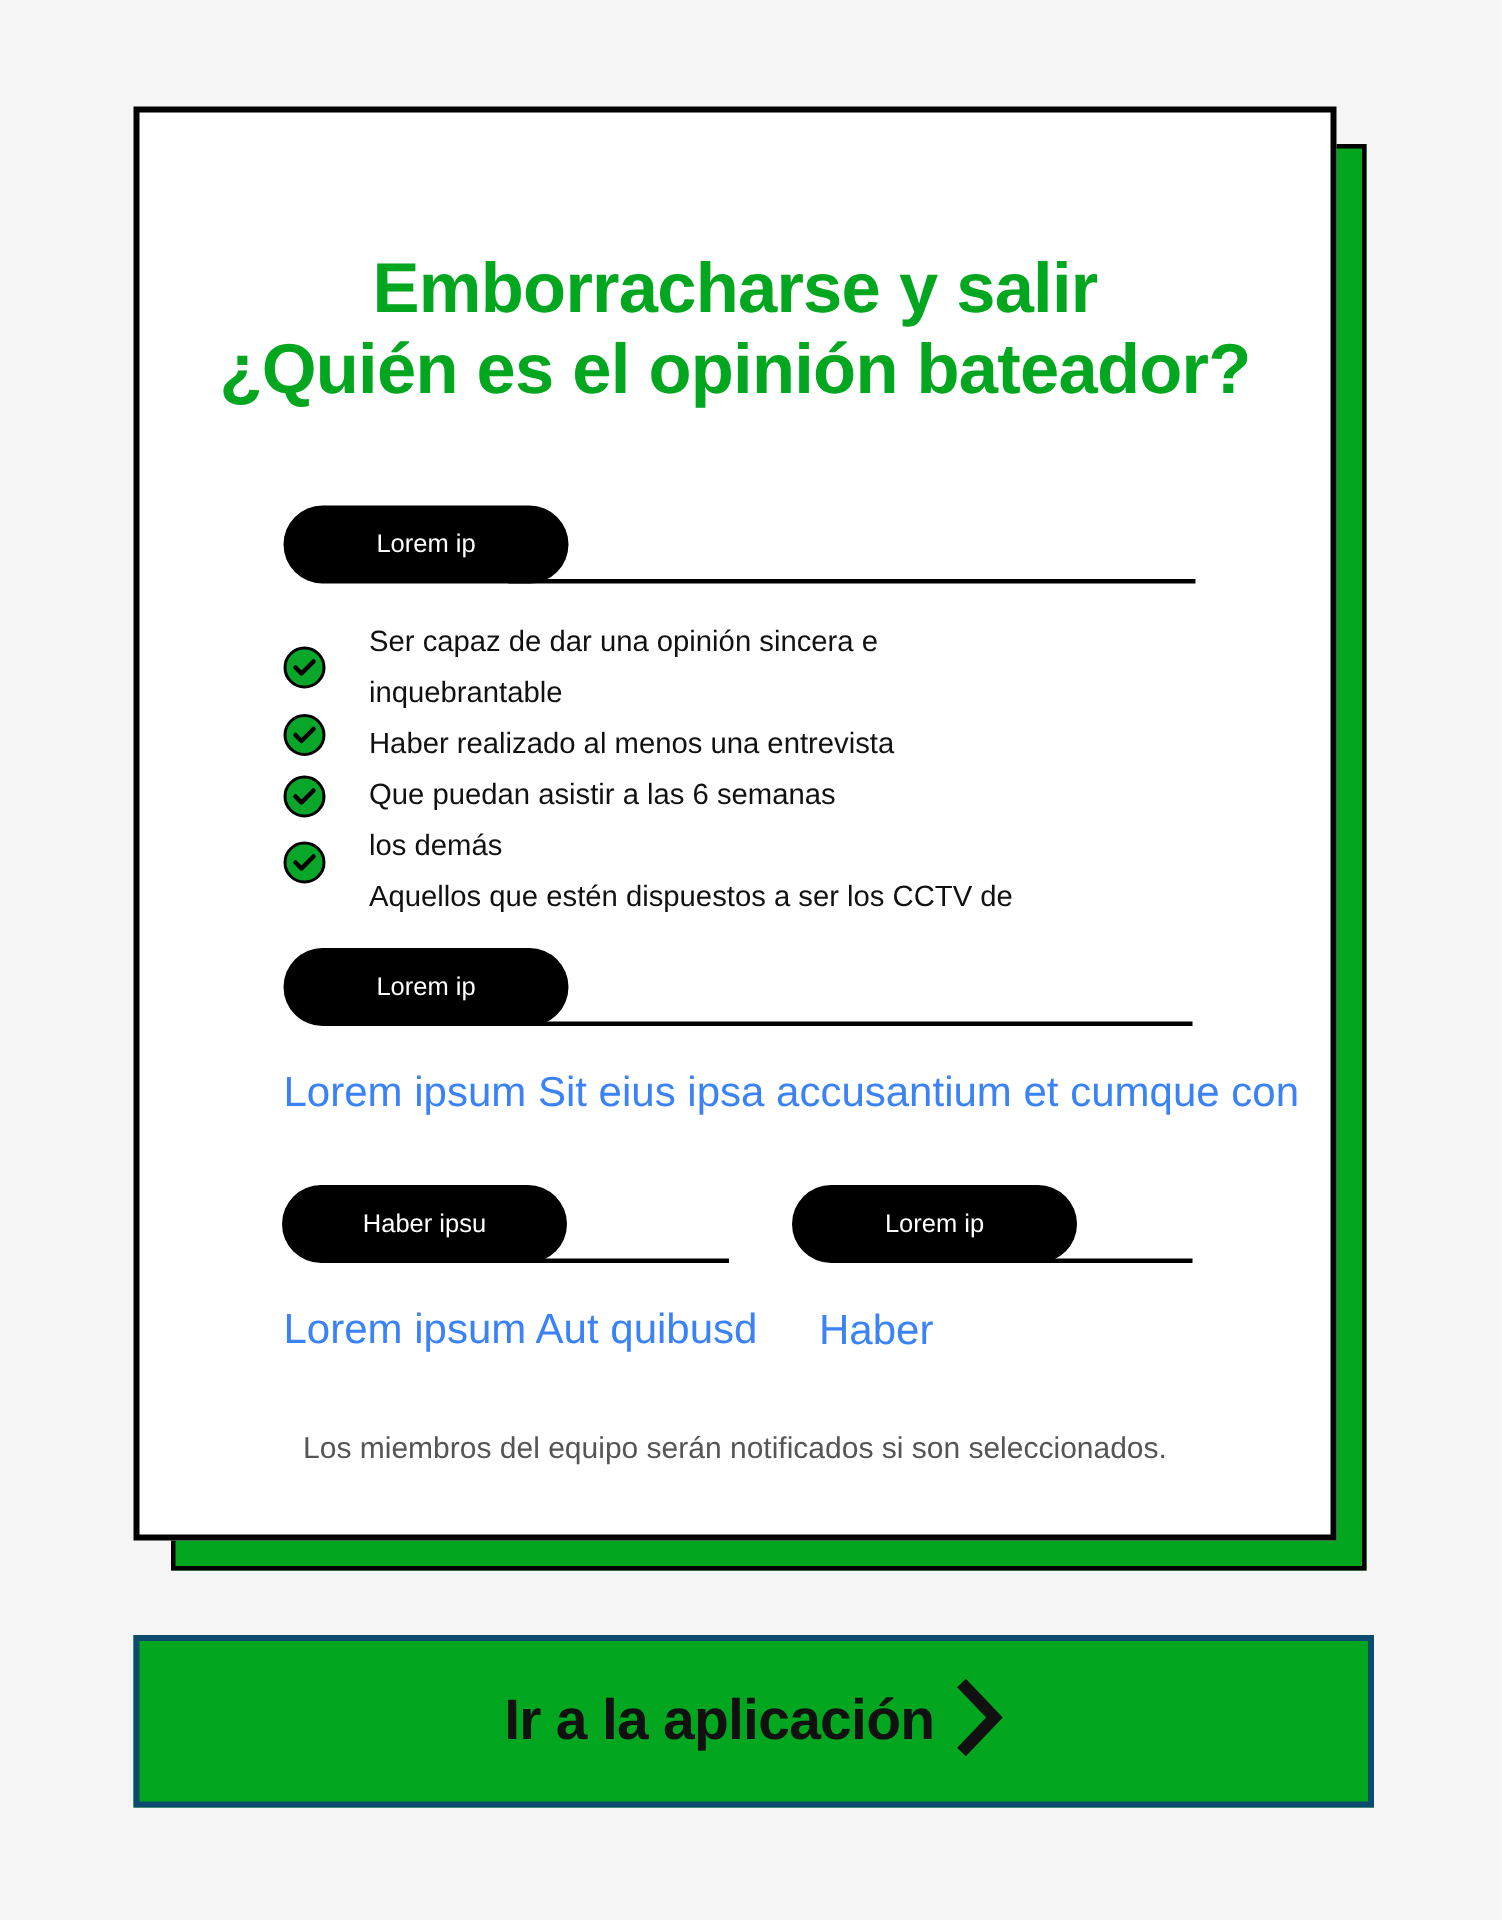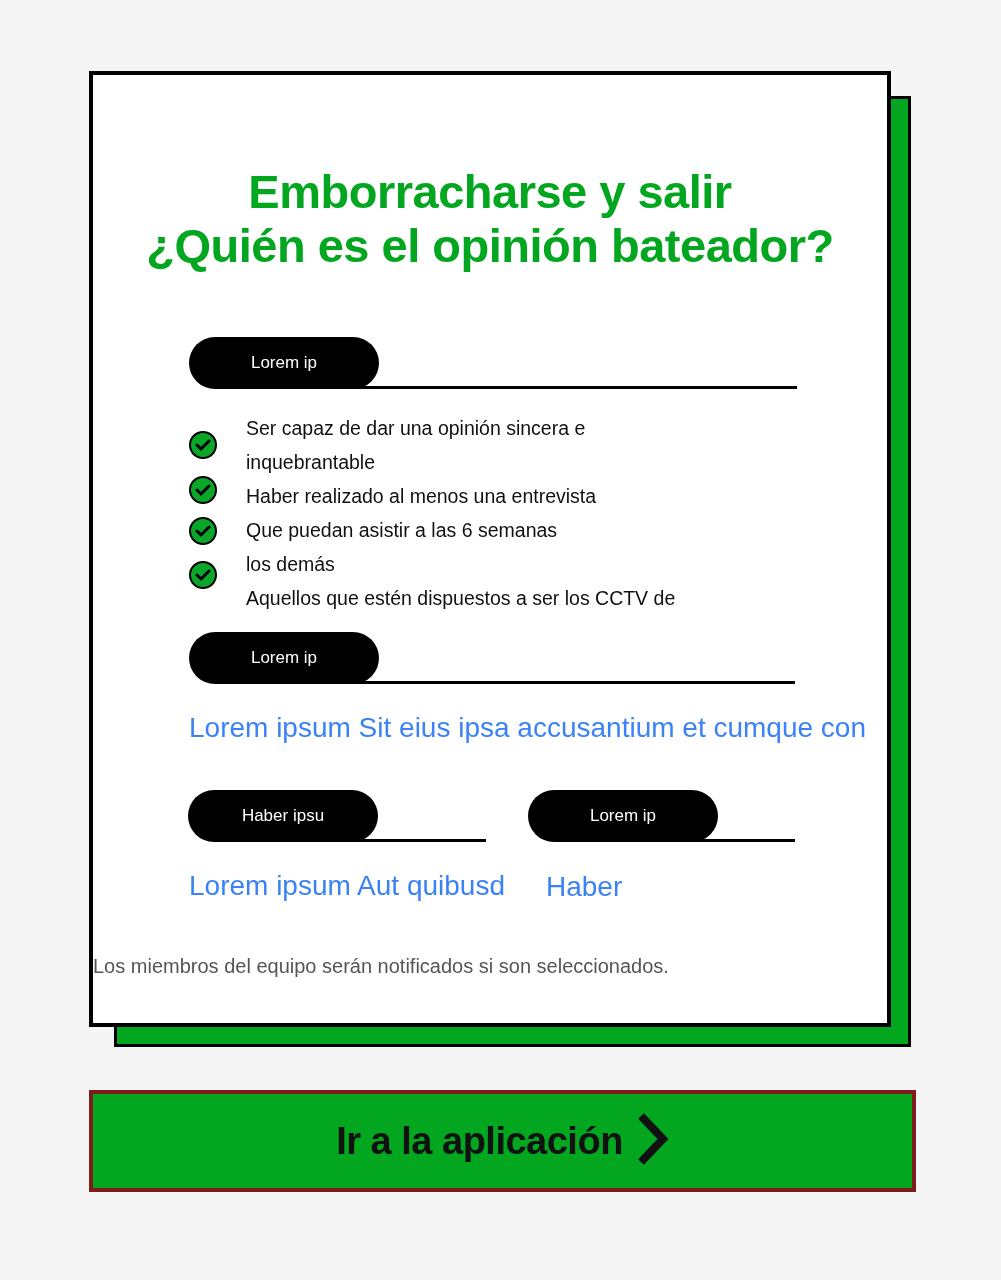--- a/index.html
+++ b/index.html
@@ -27,25 +27,25 @@
   .rule { position:absolute; left:150px; right:0; bottom:0; height:3px; background:#000; }
   .checklist { position:absolute; left:96px; top:340px; width:520px; }
   .check-item { position:relative; padding-left:57px; font-size:19.5px; line-height:34px; color:#111; }
   .check-icon {
     position:absolute; left:0; width:28px; height:28px; border-radius:50%;
     background:#0aa629; border:2px solid #000; box-sizing:border-box;
   }
   .check-icon svg { position:absolute; left:4px; top:5px; }
   .body-text { position:absolute; font-size:28px; line-height:30px; color:#3b82f6; }
   .footnote {
-    position:absolute; left:0; right:0; top:880px; text-align:left; font-size:20px; color:#555;
+    position:absolute; left:0; right:0; top:880px; text-align:center; font-size:20px; color:#555;
   }
   .cta {
-    position:absolute; left:89px; top:1090px; width:827px; height:102px; background:#03a61f;
-    border:4px solid #7f1d1d; box-sizing:border-box; display:flex; align-items:center; justify-content:center;
+    position:absolute; left:89px; top:1090px; width:827px; height:115px; background:#03a61f;
+    border:4px solid #0c4a6e; box-sizing:border-box; display:flex; align-items:center; justify-content:center;
     cursor:pointer;
   }
   .cta-label { font-size:38px; font-weight:bold; color:#111; letter-spacing:-0.5px; }
   .cta-icon { margin-left:12px; display:inline-block; }
 </style>
 </head>
 <body>
 
 <div class="card-shadow"></div>
 

